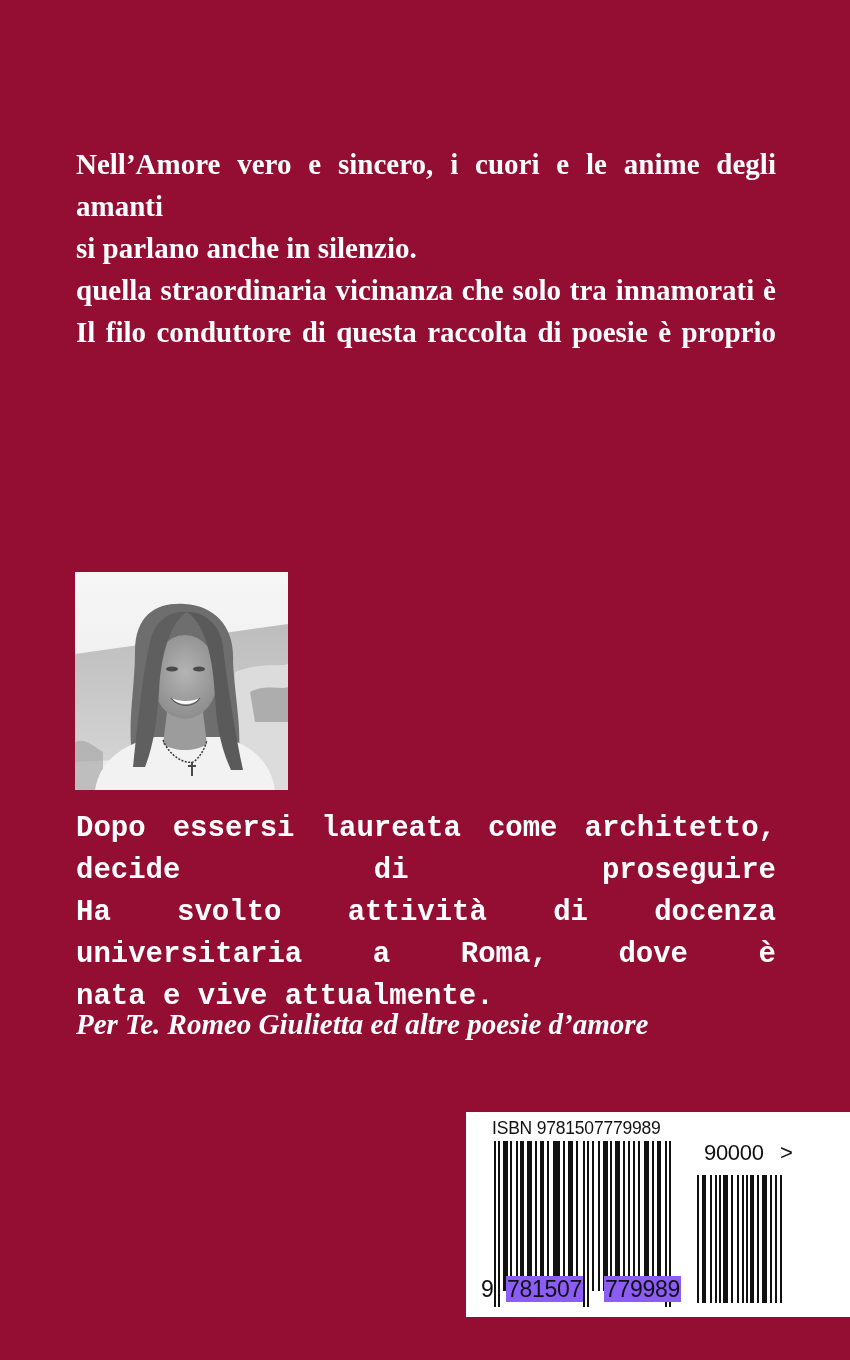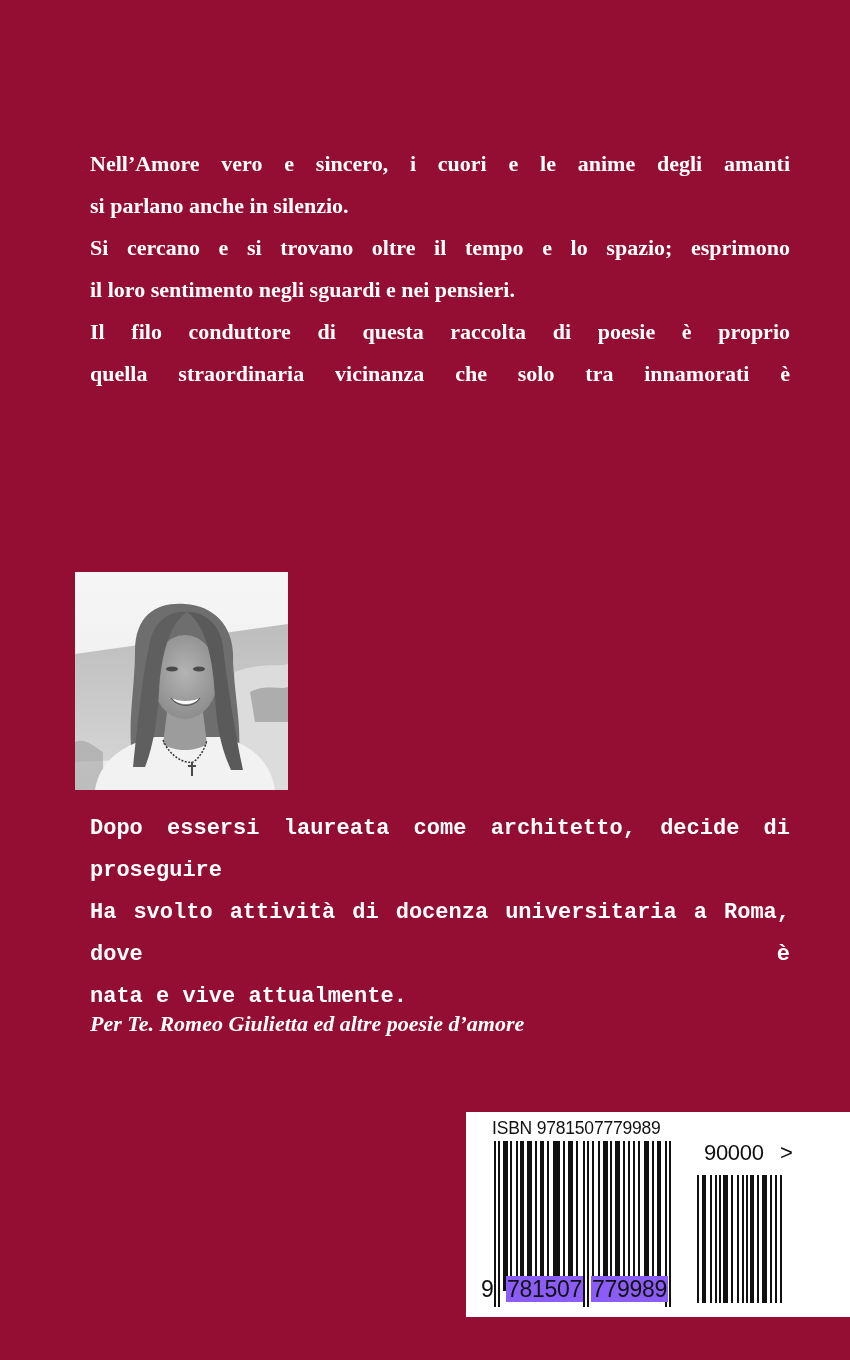--- a/index.html
+++ b/index.html
@@ -10,24 +10,24 @@
       width: 850px;
       height: 1360px;
       background: #930E32;
       position: relative;
       overflow: hidden;
       font-family: "Liberation Serif", "DejaVu Serif", serif;
       color: #ffffff;
     }
     .text-block {
       position: absolute;
-      left: 90px;
+      left: 76px;
       width: 700px;
       font-weight: bold;
-      font-size: 22px;
+      font-size: 29px;
       line-height: 42px;
       letter-spacing: 0px;
     }
     .text-block p {
       margin: 0;
     }
     .justify-line {
       text-align: justify;
       text-align-last: justify;
       display: block;
@@ -91,37 +91,33 @@
     .digits {
       position: absolute;
       top: 164px;
       font-size: 23px;
       letter-spacing: -0.3px;
       background: #8b5cf6;
       line-height: 26px;
     }
     #digit-first { left: 15px; background: transparent; }
     #digits-left { left: 40px; padding: 0 1px; }
-    #digits-right { left: 125px; padding: 0 1px; }
+    #digits-right { left: 138px; padding: 0 1px; }
   </style>
 </head>
 <body>
 
 <div id="blurb" class="text-block">
   <p>
     <span class="justify-line">Nell’Amore vero e sincero, i cuori e le anime degli amanti</span>
     <span style="display:block">si parlano anche in silenzio.</span>
   </p>
   <p>
-    <span class="justify-line">Si cercano e si trovano oltre il tempo e lo spazio; esprimono</span>
-    <span style="display:block">il loro sentimento negli sguardi e nei pensieri.</span>
-  </p>
-  <p>
+    <span class="justify-line">quella straordinaria vicinanza che solo tra innamorati è</span>
     <span class="justify-line">Il filo conduttore di questa raccolta di poesie è proprio</span>
-    <span class="justify-line">quella straordinaria vicinanza che solo tra innamorati è</span>
   </p>
 </div>
 
 <div id="author-photo">
   <svg width="213" height="218" viewBox="0 0 213 218" xmlns="http://www.w3.org/2000/svg">
     <defs>
       <linearGradient id="sky" x1="0" y1="0" x2="0" y2="1">
         <stop offset="0" stop-color="#f6f6f6"></stop>
         <stop offset="1" stop-color="#e9e9e9"></stop>
       </linearGradient>

